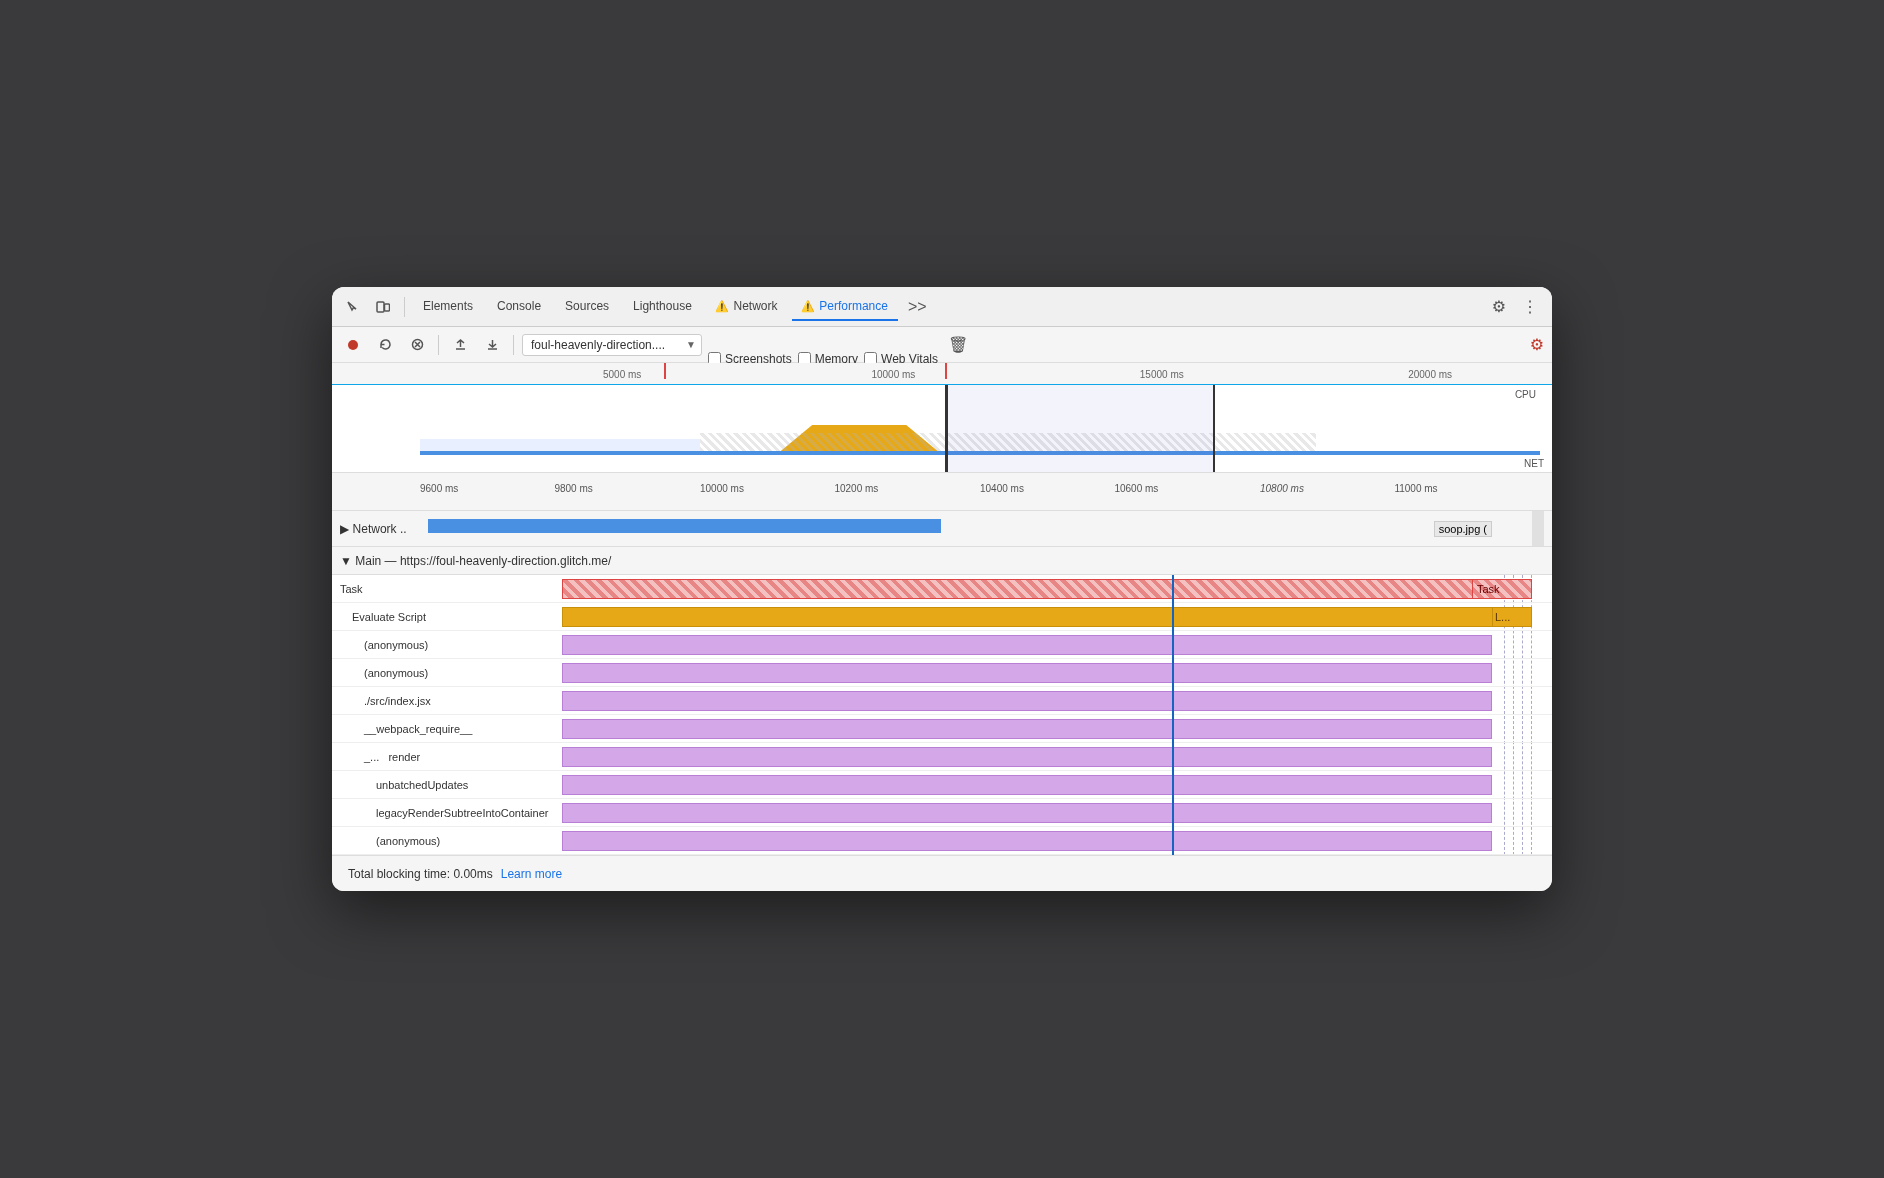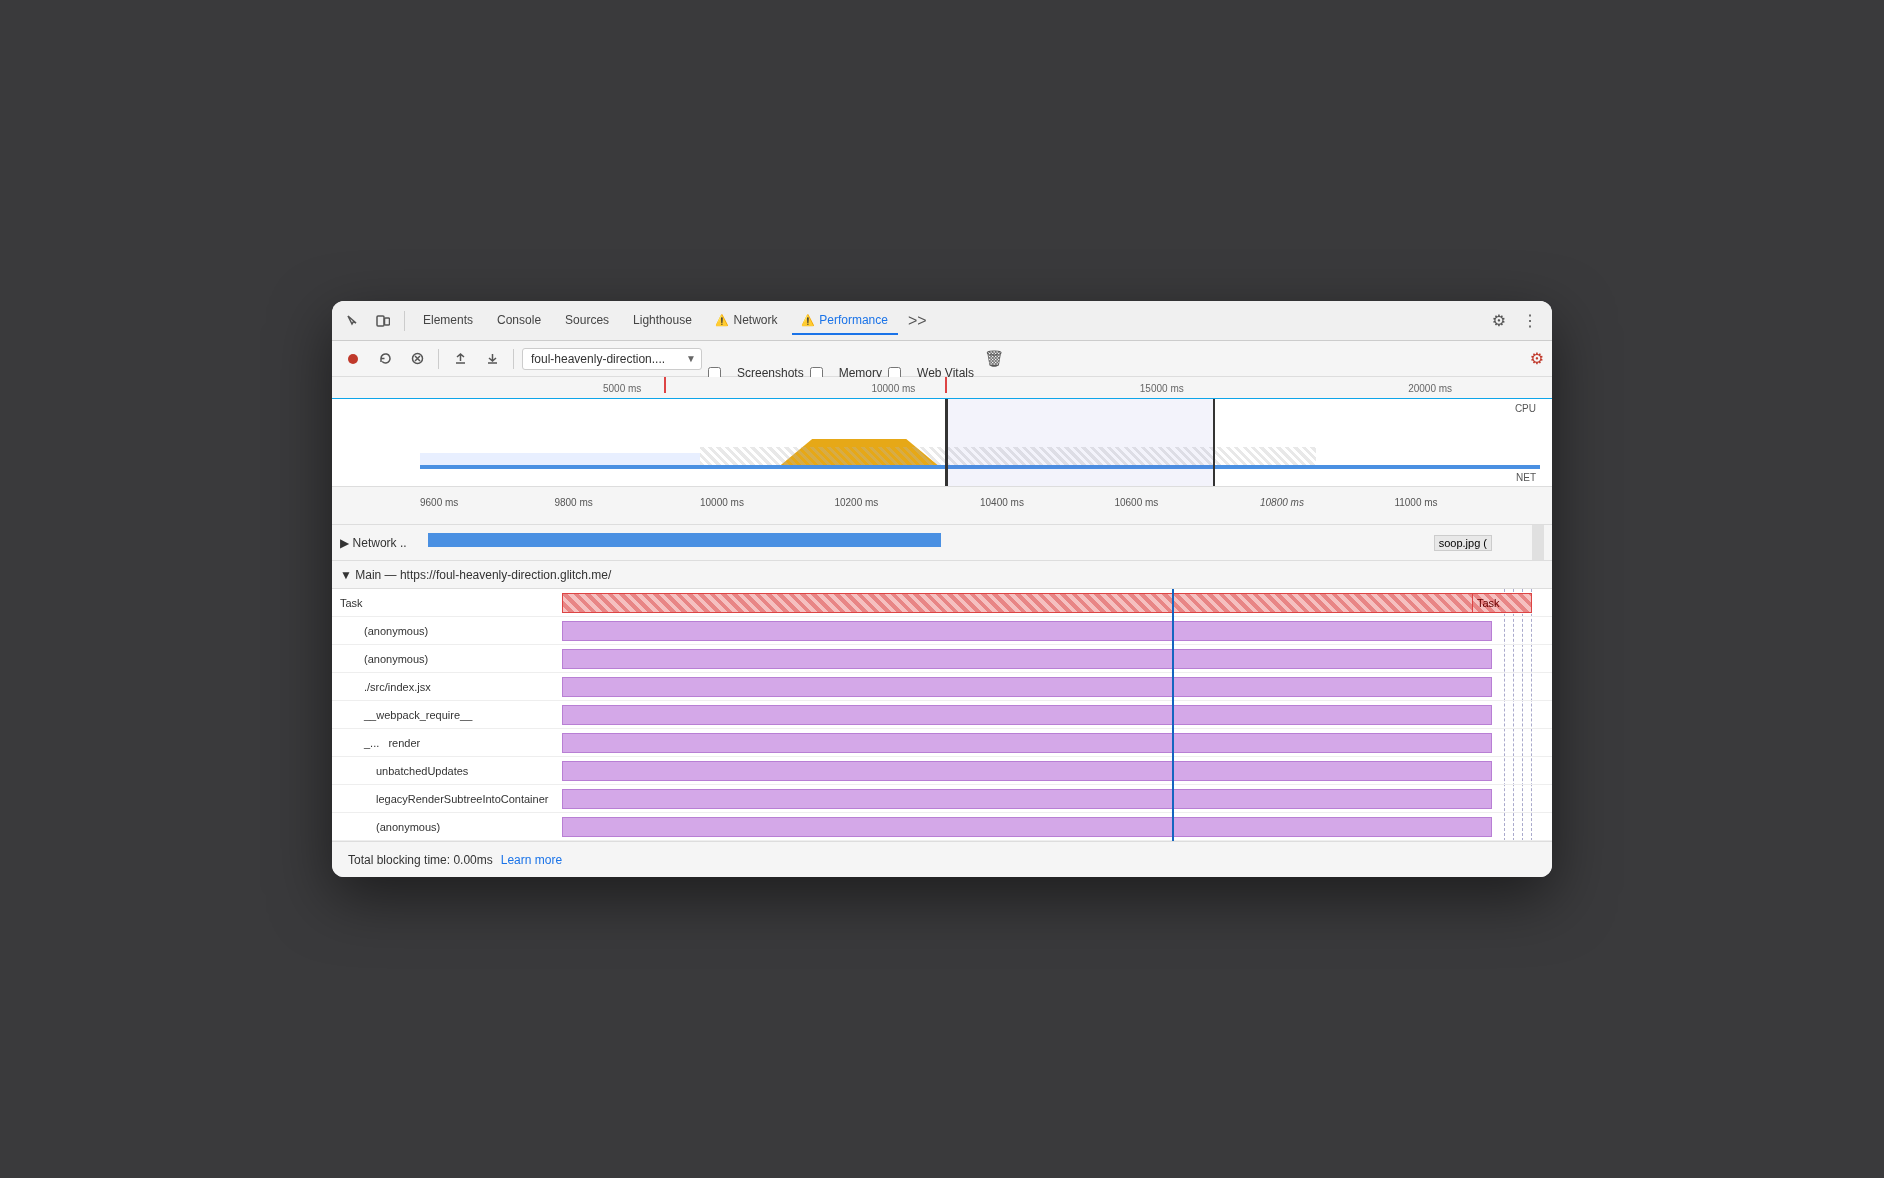--- a/index.html
+++ b/index.html
@@ -160,22 +160,22 @@
     }
     .tb-url-arrow {
       position: absolute;
       right: 6px;
       pointer-events: none;
       font-size: 10px;
       color: #666;
     }
     .tb-checkbox-group {
       display: flex;
-      align-items: flex-end;
-      gap: 16px;
+      align-items: center;
+      gap: 4px;
       font-size: 12px;
       color: #333;
       margin-top: 28px;
     }
     .tb-checkbox-group input { cursor: pointer; }
     .tb-trash {
       background: none;
       border: none;
       cursor: pointer;
       font-size: 16px;
@@ -453,21 +453,21 @@
         <div style="position:absolute; bottom:4px; left:calc(25%); width:55%; height:18px; background: repeating-linear-gradient(45deg,rgba(180,180,180,0.3),rgba(180,180,180,0.3) 3px,transparent 3px,transparent 6px);"></div>
 
         <div style="position:absolute; bottom:4px; left:0; width:25%; height:12px; background:rgba(100,150,255,0.15);"></div>
       </div>
 
       <div style="position:absolute; bottom:0; left:calc(88px + 43%); width:3px; height:88px; background:#333; z-index:5;"></div>
       <div style="position:absolute; bottom:0; left:calc(88px + 43% + 22%); width:2px; height:88px; background:#333; z-index:5;"></div>
       <div style="position:absolute; bottom:0; left:calc(88px + 43% + 3px); width:calc(22% - 3px); height:88px; background:rgba(100,100,200,0.08); z-index:4;"></div>
 
       <span style="position:absolute; right:16px; top:4px; font-size:10px; color:#555;">CPU</span>
-      <span style="position:absolute; right:16px; bottom:4px; font-size:10px; color:#555;">NET</span>
+      <span style="position:absolute; right:8px; bottom:4px; font-size:10px; color:#555;">NET</span>
     </div>
   </div>
 
   <div class="lower-timeline">
     <div style="width:88px; min-width:88px; background:#f5f5f5;"></div>
     <div style="flex:1; position:relative; height:100%;">
       <span style="position:absolute; left:0px; top:10px; font-size:10px; color:#555;">9600 ms</span>
       <span style="position:absolute; left:calc(12%); top:10px; font-size:10px; color:#555;">9800 ms</span>
       <span style="position:absolute; left:calc(25%); top:10px; font-size:10px; color:#555;">10000 ms</span>
       <span style="position:absolute; left:calc(37%); top:10px; font-size:10px; color:#555;">10200 ms</span>
@@ -513,20 +513,29 @@
       <div class="flame-row">
         <div class="flame-label-col" style="padding-left:8px;">
           <span>Task</span>
         </div>
         <div class="flame-bar-col">
           <div class="flame-bar task-bar" style="left:0; width:calc(100% - 20px);"></div>
           <div class="flame-bar task-bar" style="right:20px; width:60px; display:flex; align-items:center; font-size:11px; color:#600; padding-left:4px;">Task</div>
         </div>
       </div>
 
+      <div class="flame-row">
+        <div class="flame-label-col indent-1">
+          <span>Evaluate Script</span>
+        </div>
+        <div class="flame-bar-col">
+          <div class="flame-bar evaluate-bar" style="left:0; width:calc(100% - 20px);"></div>
+          <div style="position:absolute; right:20px; top:4px; height:20px; width:40px; background:#e6a817; border:1px solid #c8900a; font-size:11px; display:flex; align-items:center; padding-left:2px; color:#5a3700;">L...</div>
+        </div>
+      </div>
 
       <div class="flame-row">
         <div class="flame-label-col indent-2">
           <span>(anonymous)</span>
         </div>
         <div class="flame-bar-col">
           <div class="flame-bar purple-bar" style="left:0; width:calc(100% - 60px);"></div>
         </div>
       </div>
 

